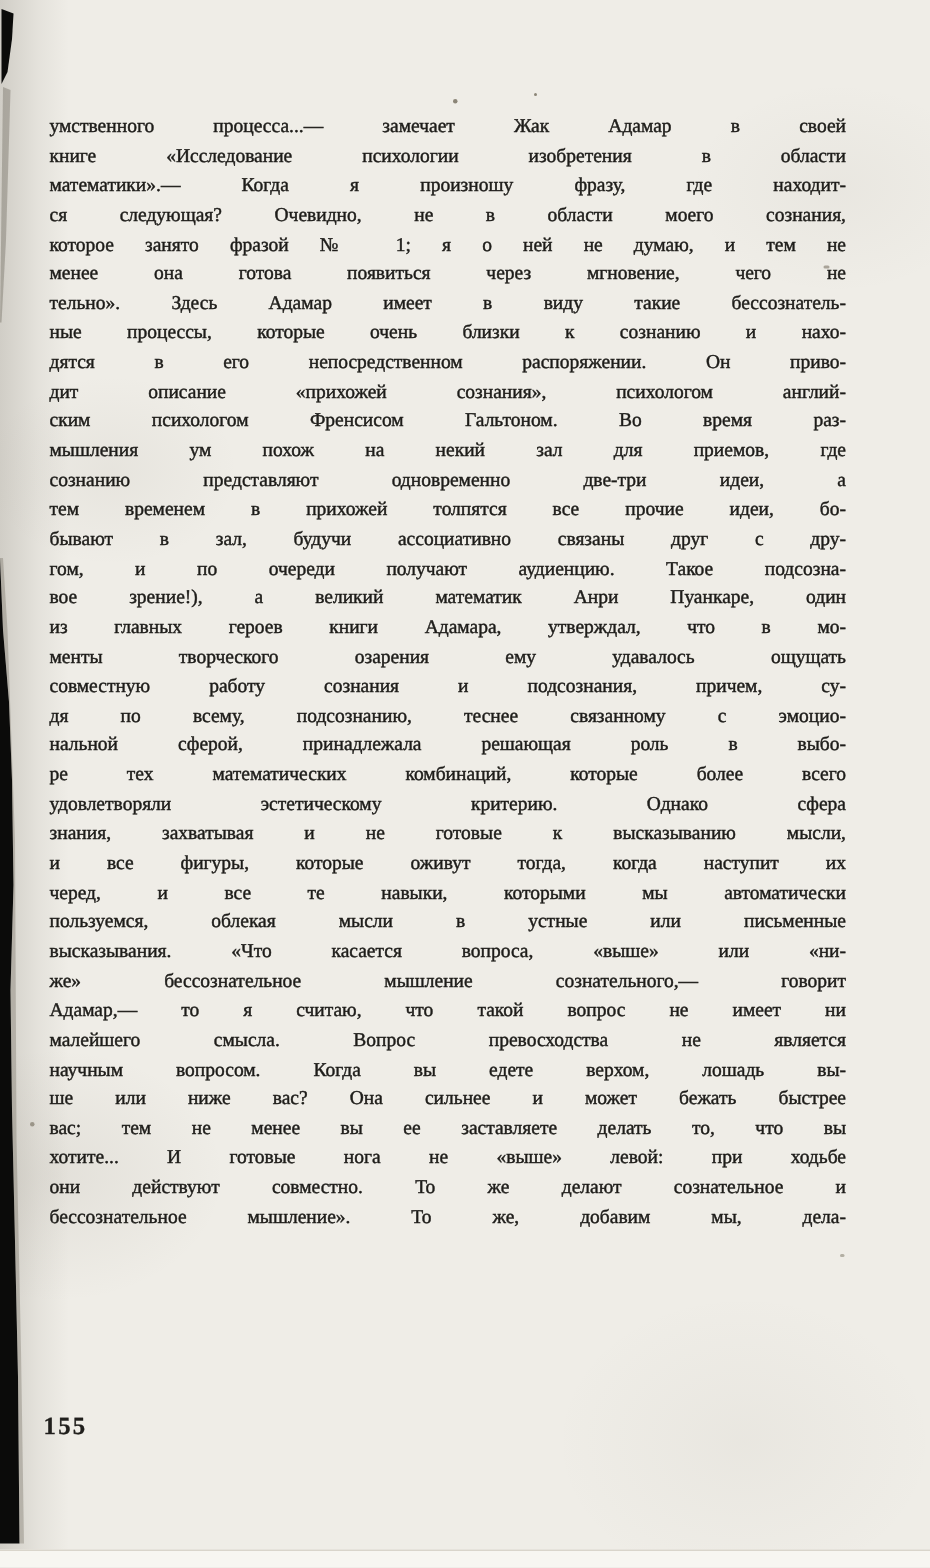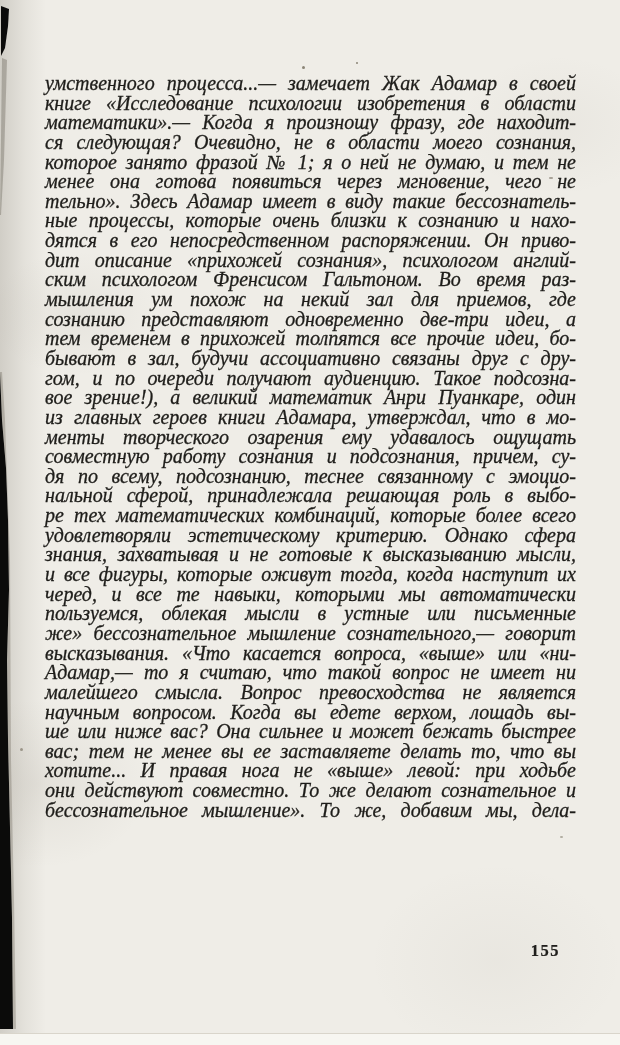--- a/index.html
+++ b/index.html
@@ -22,38 +22,37 @@
       radial-gradient(180px 140px at 80% 92%, rgba(120,112,98,0.05), transparent 70%);
     pointer-events: none;
   }
   .left-shade {
     position: absolute; left: 0; top: 0; bottom: 0; width: 46px;
     background: linear-gradient(to right, rgba(100,94,82,0.22), rgba(100,94,82,0.08) 55%, rgba(100,94,82,0));
   }
   .edge-svg { position: absolute; left: 0; top: 0; }
   .textblock {
     position: absolute;
-    left: 45px; top: 74px; width: 531px;
+    left: 33px; top: 74px; width: 531px;
     color: #1e1d1a;
-    font-size: 20px;
-    font-style: italic;
+    font-size: 13px;
     -webkit-text-stroke: 0.3px #1e1d1a;
   }
   .line {
     height: 19.65px;
     line-height: 19.65px;
     text-align: justify;
     text-align-last: justify;
     overflow: visible;
   }
   .pagenum {
     position: absolute;
     left: 45px; width: 531px; top: 941px;
     transform: translateX(-16px);
-    text-align: right;
+    text-align: left;
     color: #201f1c;
     font-size: 16.5px;
     font-weight: bold;
     letter-spacing: 1.5px;
     -webkit-text-stroke: 0.2px #201f1c;
   }
   .bottom-strip {
     position: absolute; left: 0; right: 0; bottom: 0; height: 11px;
     background: #f7f6f1;
     border-top: 1px solid #d9d5cb;
@@ -101,28 +100,28 @@
       <div class="line">менты творческого озарения ему удавалось ощущать</div>
       <div class="line">совместную работу сознания и подсознания, причем, су-</div>
       <div class="line">дя по всему, подсознанию, теснее связанному с эмоцио-</div>
       <div class="line">нальной сферой, принадлежала решающая роль в выбо-</div>
       <div class="line">ре тех математических комбинаций, которые более всего</div>
       <div class="line">удовлетворяли эстетическому критерию. Однако сфера</div>
       <div class="line">знания, захватывая и не готовые к высказыванию мысли,</div>
       <div class="line">и все фигуры, которые оживут тогда, когда наступит их</div>
       <div class="line">черед, и все те навыки, которыми мы автоматически</div>
       <div class="line">пользуемся, облекая мысли в устные или письменные</div>
+      <div class="line">высказывания. «Что касается вопроса, «выше» или «ни-</div>
       <div class="line">же» бессознательное мышление сознательного,— говорит</div>
-      <div class="line">высказывания. «Что касается вопроса, «выше» или «ни-</div>
       <div class="line">Адамар,— то я считаю, что такой вопрос не имеет ни</div>
       <div class="line">малейшего смысла. Вопрос превосходства не является</div>
       <div class="line">научным вопросом. Когда вы едете верхом, лошадь вы-</div>
       <div class="line">ше или ниже вас? Она сильнее и может бежать быстрее</div>
       <div class="line">вас; тем не менее вы ее заставляете делать то, что вы</div>
-      <div class="line">хотите... И правая нога не «выше» левой: при ходьбе</div>
+      <div class="line">хотите... И готовые нога не «выше» левой: при ходьбе</div>
       <div class="line">они действуют совместно. То же делают сознательное и</div>
       <div class="line">бессознательное мышление». То же, добавим мы, дела-</div>
     </div>
 
   <div class="pagenum">155</div>
 
   <span class="speck s1"></span>
   <span class="speck s2"></span>
   <span class="speck s3"></span>
   <span class="speck s4"></span>

